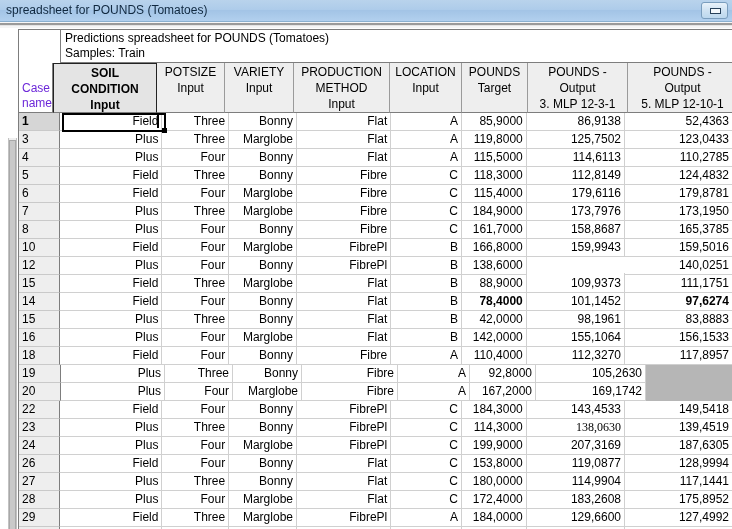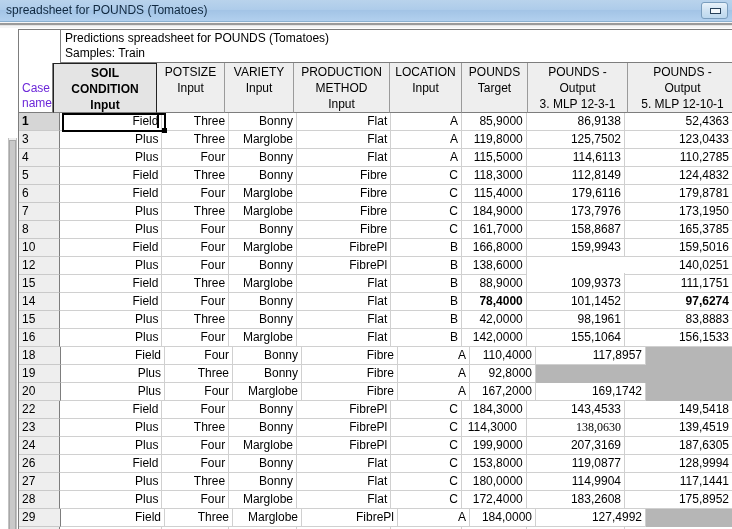--- a/index.html
+++ b/index.html
@@ -503,31 +503,33 @@
           <div class="row-pad"></div>
         </div>
         <div class="row">
           <div class="rowhdr">18</div>
           <div class="cell first-col" style="width: 104px;">Field</div>
           <div class="cell" style="width: 68px;">Four</div>
           <div class="cell" style="width: 69px;">Bonny</div>
           <div class="cell" style="width: 96px;">Fibre</div>
           <div class="cell" style="width: 72px;">A</div>
           <div class="cell" style="width: 66px;">110,4000</div>
+          <div class="cell" style="width: 100px;">112,3270</div>
           <div class="cell" style="width: 110px;">117,8957</div>
           <div class="row-pad"></div>
         </div>
         <div class="row">
           <div class="rowhdr">19</div>
           <div class="cell first-col" style="width: 104px;">Plus</div>
           <div class="cell" style="width: 68px;">Three</div>
           <div class="cell" style="width: 69px;">Bonny</div>
           <div class="cell" style="width: 96px;">Fibre</div>
           <div class="cell" style="width: 72px;">A</div>
           <div class="cell" style="width: 66px;">92,8000</div>
+          <div class="cell" style="width: 110px;">105,2630</div>
           <div class="row-pad"></div>
         </div>
         <div class="row">
           <div class="rowhdr">20</div>
           <div class="cell first-col" style="width: 104px;">Plus</div>
           <div class="cell" style="width: 68px;">Four</div>
           <div class="cell" style="width: 69px;">Marglobe</div>
           <div class="cell" style="width: 96px;">Fibre</div>
           <div class="cell" style="width: 72px;">A</div>
           <div class="cell" style="width: 66px;">167,2000</div>
@@ -546,21 +548,21 @@
           <div class="cell" style="width: 110px;">149,5418</div>
           <div class="row-pad"></div>
         </div>
         <div class="row">
           <div class="rowhdr">23</div>
           <div class="cell first-col" style="width: 104px;">Plus</div>
           <div class="cell" style="width: 68px;">Three</div>
           <div class="cell" style="width: 69px;">Bonny</div>
           <div class="cell" style="width: 96px;">FibrePl</div>
           <div class="cell" style="width: 72px;">C</div>
-          <div class="cell" style="width: 66px; text-align: center;">114,3000</div>
+          <div class="cell" style="width: 66px;">114,3000</div>
           <div class="cell" style="width: 100px; font-family: Liberation Serif, serif;">138,0630</div>
           <div class="cell" style="width: 110px;">139,4519</div>
           <div class="row-pad"></div>
         </div>
         <div class="row">
           <div class="rowhdr">24</div>
           <div class="cell first-col" style="width: 104px;">Plus</div>
           <div class="cell" style="width: 68px;">Four</div>
           <div class="cell" style="width: 69px;">Marglobe</div>
           <div class="cell" style="width: 96px;">FibrePl</div>
@@ -607,20 +609,21 @@
           <div class="row-pad"></div>
         </div>
         <div class="row">
           <div class="rowhdr">29</div>
           <div class="cell first-col" style="width: 104px;">Field</div>
           <div class="cell" style="width: 68px;">Three</div>
           <div class="cell" style="width: 69px;">Marglobe</div>
           <div class="cell" style="width: 96px;">FibrePl</div>
           <div class="cell" style="width: 72px;">A</div>
           <div class="cell" style="width: 66px;">184,0000</div>
+          <div class="cell" style="width: 100px;">129,6600</div>
           <div class="cell" style="width: 110px;">127,4992</div>
           <div class="row-pad"></div>
         </div>
         <div class="row">
           <div class="rowhdr">30</div>
           <div class="cell first-col" style="width: 104px;">Field</div>
           <div class="cell" style="width: 68px;">Four</div>
           <div class="cell" style="width: 69px;">Bonny</div>
           <div class="cell" style="width: 96px;">FibrePl</div>
           <div class="cell" style="width: 72px;">A</div>

